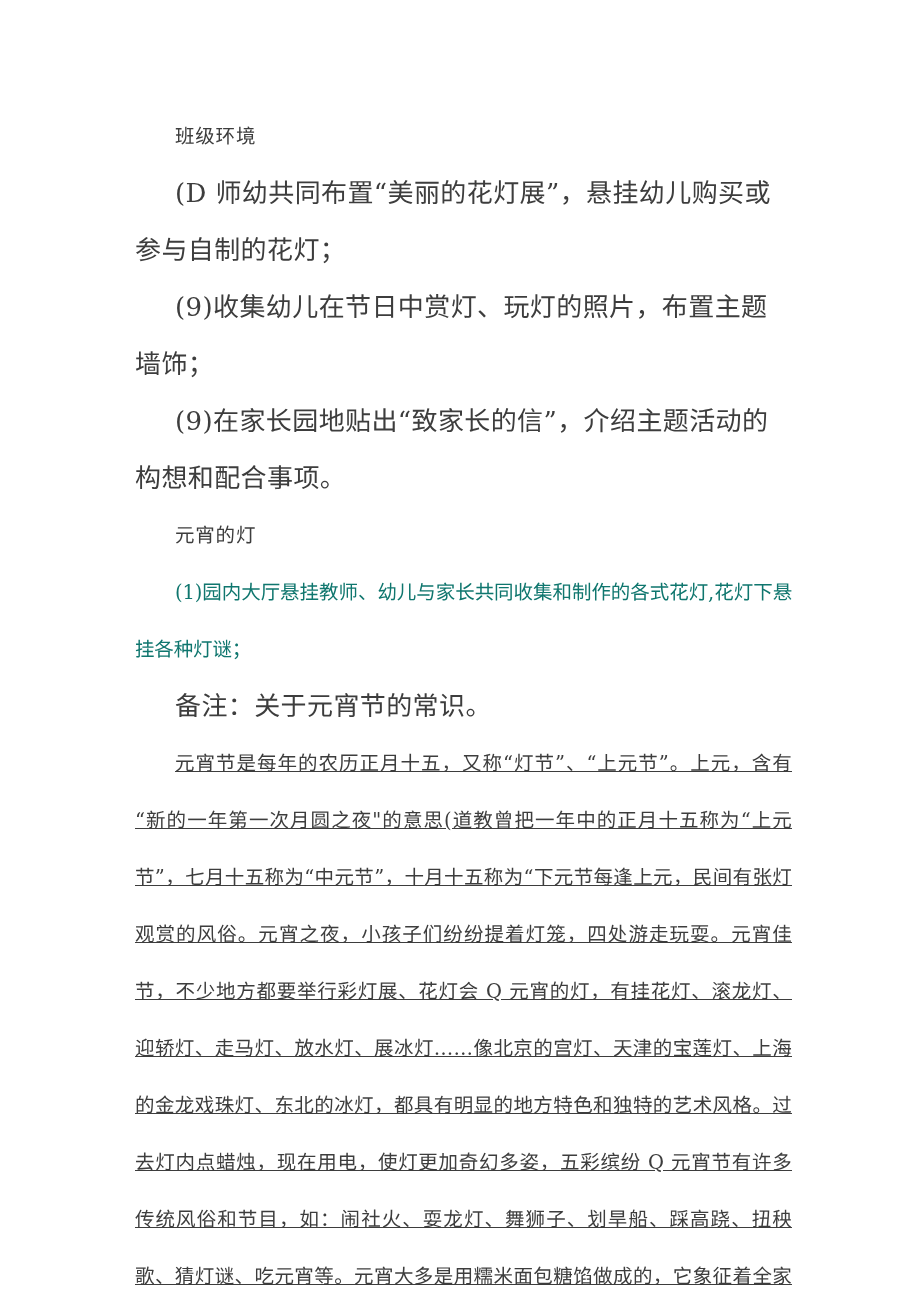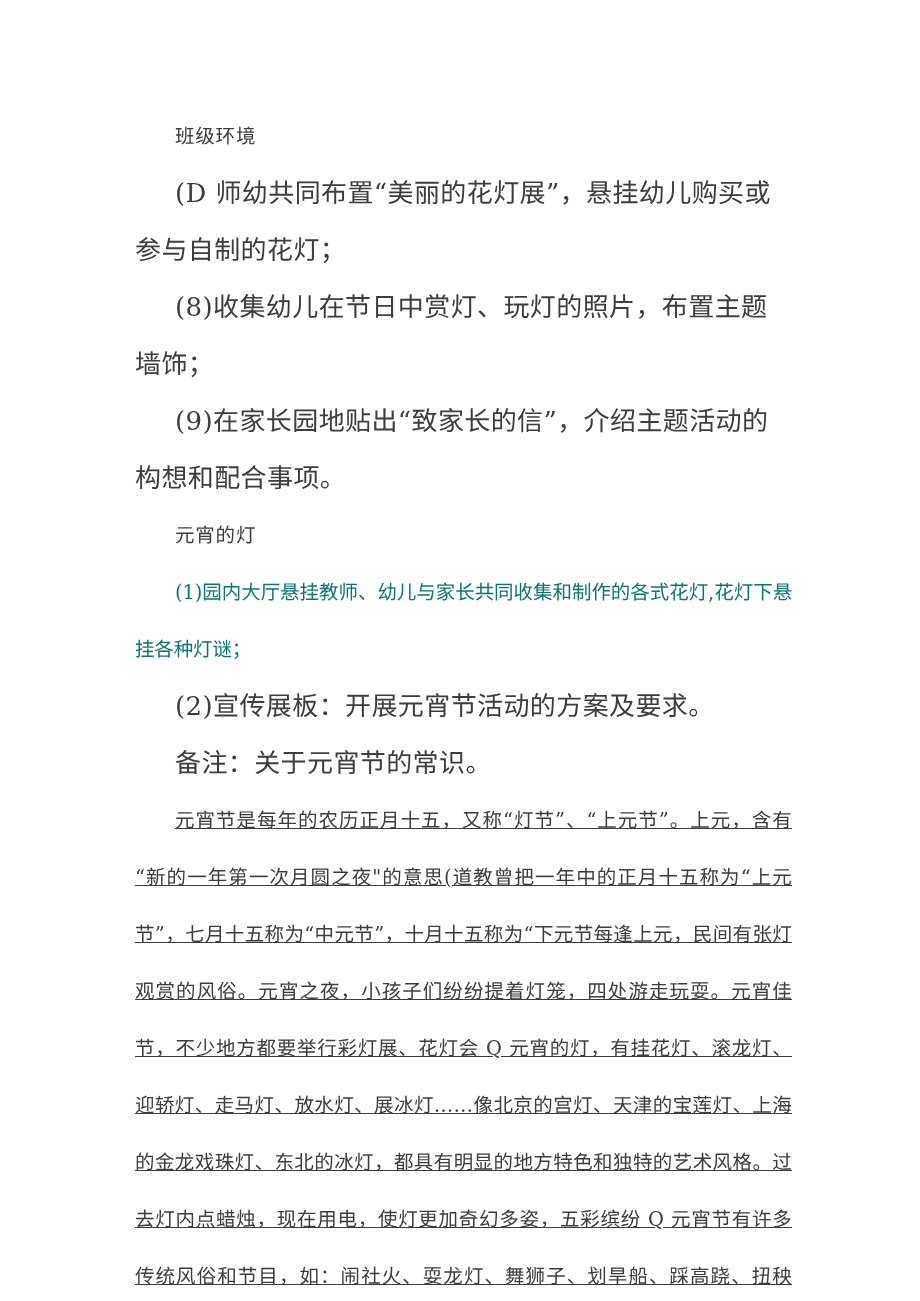--- a/index.html
+++ b/index.html
@@ -80,28 +80,27 @@
 </head>
 <body>
 
 <div class="page">
   <div class="doc-body">
 
     <div class="heading">班级环境</div>
 
     <div class="item">(D 师幼共同布置“美丽的花灯展”，悬挂幼儿购买或参与自制的花灯；</div>
 
-    <div class="item">(8)收集幼儿在节日中赏灯、玩灯的照片，布置主题墙饰；</div>
+    <div class="item">(9)收集幼儿在节日中赏灯、玩灯的照片，布置主题墙饰；</div>
 
     <div class="item">(9)在家长园地贴出“致家长的信”，介绍主题活动的构想和配合事项。</div>
 
     <div class="heading">元宵的灯</div>
 
     <div class="item-wrap">(1)园内大厅悬挂教师、幼儿与家长共同收集和制作的各式花灯,花灯下悬挂各种灯谜；</div>
 
-    <div class="item">(2)宣传展板：开展元宵节活动的方案及要求。</div>
 
     <div class="item">备注：关于元宵节的常识。</div>
 
     <div class="longpara">元宵节是每年的农历正月十五，又称“灯节”、“上元节”。上元，含有“新的一年第一次月圆之夜"的意思(道教曾把一年中的正月十五称为“上元节”，七月十五称为“中元节”，十月十五称为“下元节每逢上元，民间有张灯观赏的风俗。元宵之夜，小孩子们纷纷提着灯笼，四处游走玩耍。元宵佳节，不少地方都要举行彩灯展、花灯会 Q 元宵的灯，有挂花灯、滚龙灯、迎轿灯、走马灯、放水灯、展冰灯……像北京的宫灯、天津的宝莲灯、上海的金龙戏珠灯、东北的冰灯，都具有明显的地方特色和独特的艺术风格。过去灯内点蜡烛，现在用电，使灯更加奇幻多姿，五彩缤纷 Q 元宵节有许多传统风俗和节目，如：闹社火、耍龙灯、舞狮子、划旱船、踩高跷、扭秧歌、猜灯谜、吃元宵等。元宵大多是用糯米面包糖馅做成的，它象征着全家团圆和睦、生活幸福甜美。</div>
 
   </div>
 </div>
 
 </body></html>

